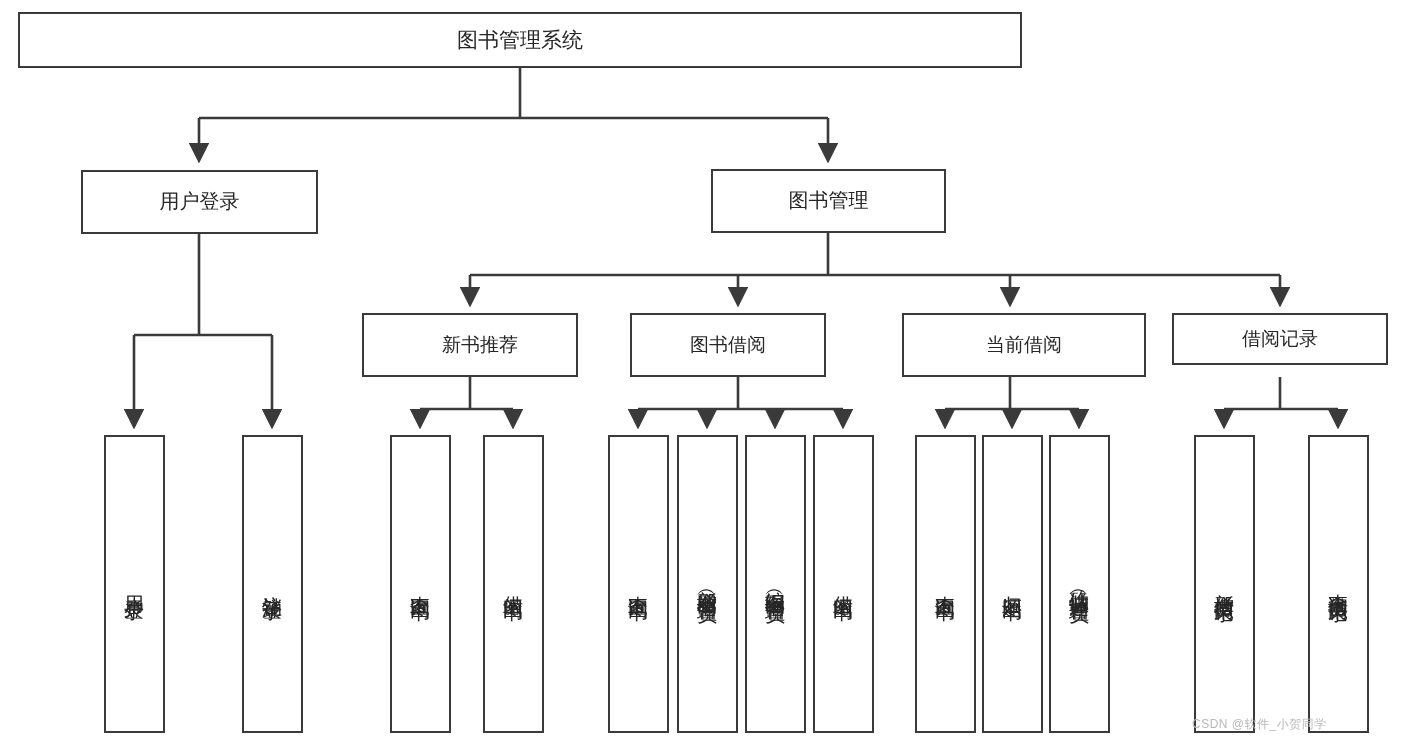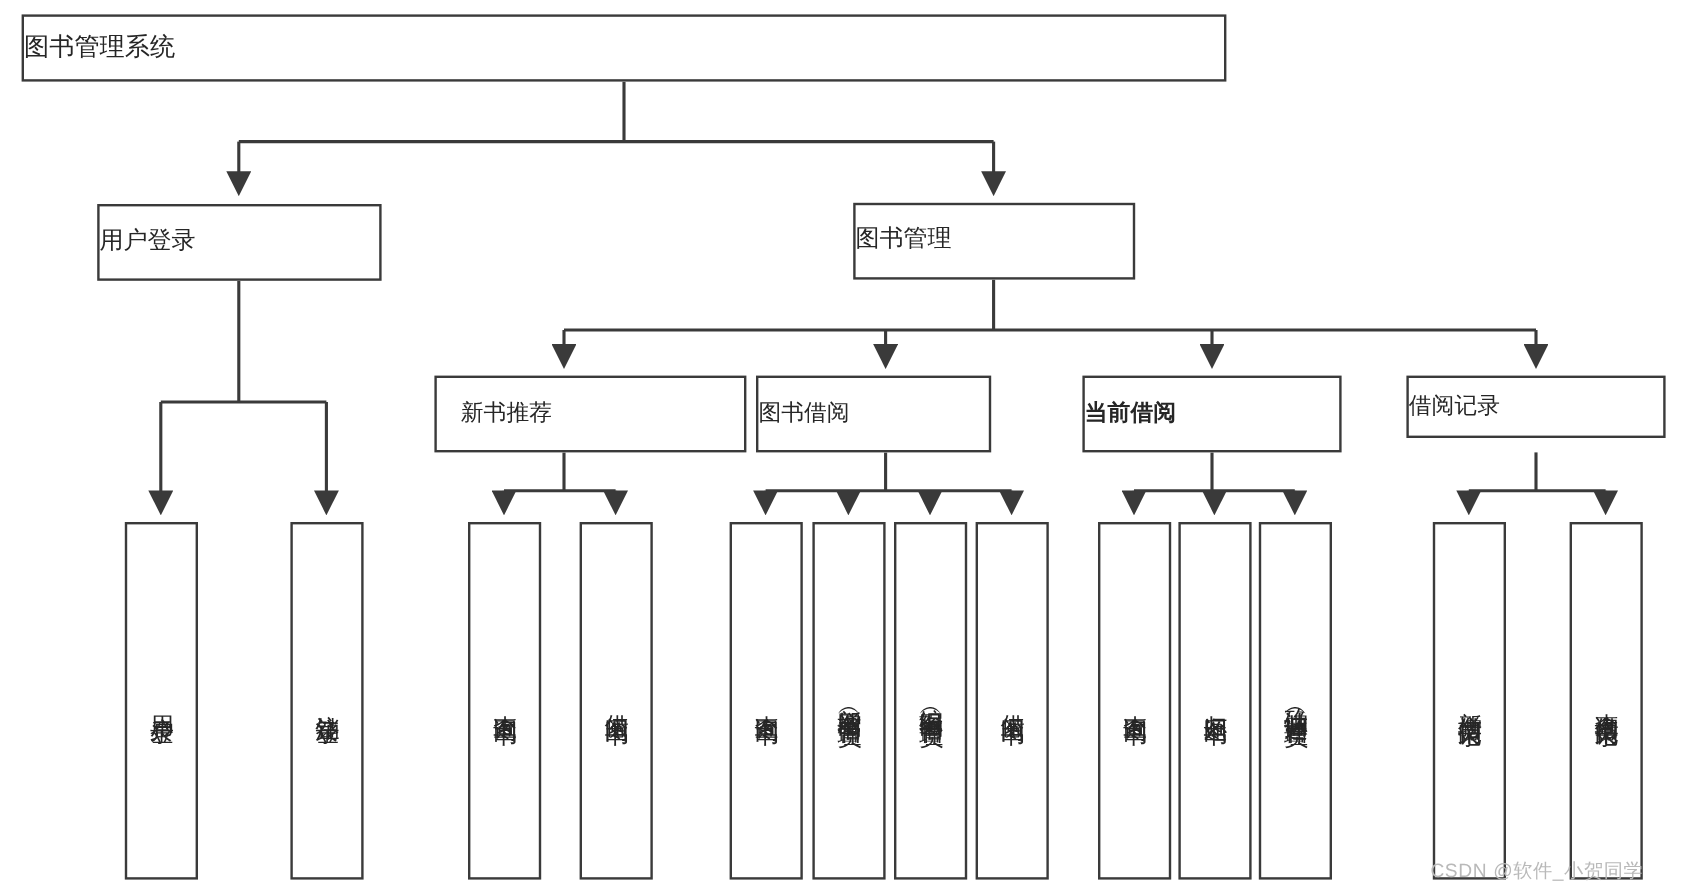--- a/index.html
+++ b/index.html
@@ -25,20 +25,21 @@
     height: 747px;
     pointer-events: none;
   }
   .node {
     position: absolute;
     box-sizing: border-box;
     background: #ffffff;
     border: 2px solid #3a3a3a;
     display: flex;
     align-items: center;
+    justify-content: center;
     color: #262626;
   }
   .node .lbl {
     display: block;
     text-align: center;
     line-height: 1.18;
     white-space: nowrap;
   }
   .node.root .lbl { font-size: 21px; }
   .node.lvl2 .lbl { font-size: 20px; }
@@ -53,21 +54,21 @@
     text-orientation: upright;
     font-size: 20px;
     letter-spacing: 2px;
     line-height: 1;
     white-space: normal;
     max-height: 100%;
   }
   .watermark {
     position: absolute;
     color: #b9b9b9;
-    font-size: 16px;
+    font-size: 12px;
     white-space: nowrap;
     letter-spacing: 0.5px;
   }
 </style>
 </head>
 <body>
 
 <div id="canvas">
 
   <svg class="wires" viewBox="0 0 1405 747" xmlns="http://www.w3.org/2000/svg">
@@ -120,31 +121,31 @@
     </g>
   </svg>
 
   <div class="node root" style="left:18px; top:12px; width:1004px; height:56px;">
     <span class="lbl">图书管理系统</span>
   </div>
 
   <div class="node lvl2" style="left:81px; top:170px; width:237px; height:64px;">
     <span class="lbl">用户登录</span>
   </div>
-  <div class="node lvl2" style="left:711px; top:169px; width:235px; height:64px;font-family:Liberation Mono, monospace;">
+  <div class="node lvl2" style="left:711px; top:169px; width:235px; height:64px;">
     <span class="lbl">图书管理</span>
   </div>
 
-  <div class="node lvl3" style="left:362px; top:313px; width:260px; height:64px;padding-left:20px;">
+  <div class="node lvl3" style="left:362px; top:313px; width:216px; height:64px;padding-left:20px;">
     <span class="lbl">新书推荐</span>
   </div>
   <div class="node lvl3" style="left:630px; top:313px; width:196px; height:64px;">
     <span class="lbl">图书借阅</span>
   </div>
-  <div class="node lvl3" style="left:902px; top:313px; width:216px; height:64px;font-weight:bold;">
+  <div class="node lvl3" style="left:902px; top:313px; width:244px; height:64px;">
     <span class="lbl">当前借阅</span>
   </div>
   <div class="node lvl3" style="left:1172px; top:313px; width:216px; height:52px;">
     <span class="lbl">借阅记录</span>
   </div>
 
   <div class="node leaf" style="left:104px; top:435px; width:61px; height:298px;">
     <span class="lbl">用户登录</span>
   </div>
   <div class="node leaf" style="left:242px; top:435px; width:61px; height:298px;">

